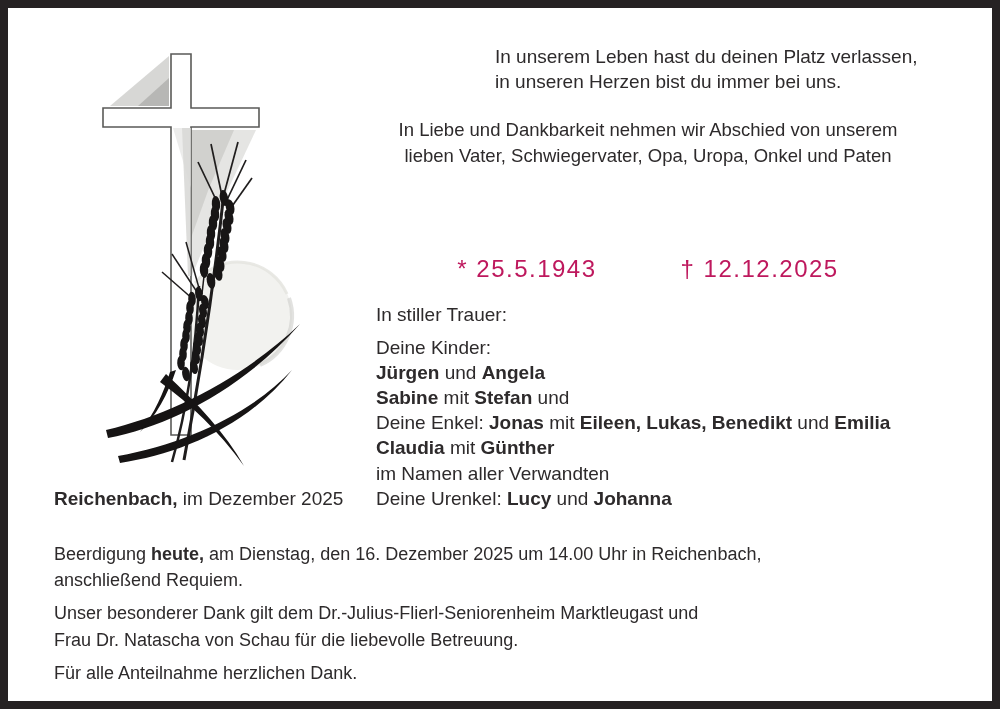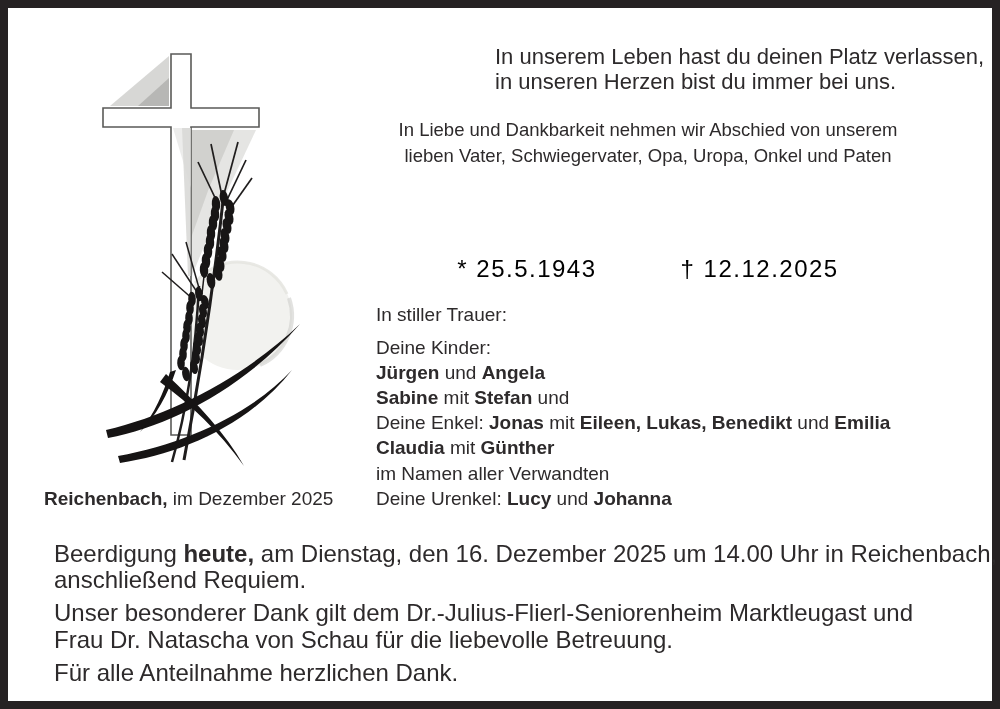--- a/index.html
+++ b/index.html
@@ -10,48 +10,48 @@
   }
   .card{
     position:absolute;inset:0;
     border:8px solid #262223;
     background:#ffffff;
     box-sizing:border-box;
   }
   .illu{position:absolute;left:40px;top:18px;width:300px;height:440px;}
   .epigraph{
     position:absolute;left:487px;top:36px;
-    font-size:22px;line-height:25px;white-space:nowrap;
+    font-size:19px;line-height:25px;white-space:nowrap;
   }
   .intro{
     position:absolute;left:350px;top:109px;width:580px;
     text-align:center;font-size:18.5px;line-height:25.5px;white-space:nowrap;
   }
   .name{
     position:absolute;left:330px;top:166px;width:620px;
     text-align:center;font-size:58px;letter-spacing:-0.5px;
     line-height:64px;white-space:nowrap;color:#272425;
   }
   .dates{
     position:absolute;left:350px;top:247px;width:580px;
     display:flex;justify-content:center;gap:84px;
-    font-size:24px;letter-spacing:1.5px;line-height:28px;color:#000000;
+    font-size:24px;letter-spacing:1.5px;line-height:28px;color:#be185d;
   }
   .mourning{
     position:absolute;left:368px;top:294px;
     font-size:19px;line-height:25.1px;white-space:nowrap;
   }
   .mourning-heading{margin-bottom:8px;}
   .place-date{
-    position:absolute;left:36px;top:478px;
+    position:absolute;left:46px;top:478px;
     font-size:19px;line-height:25px;white-space:nowrap;
   }
   .announcements{
     position:absolute;left:46px;top:533px;width:920px;
-    font-size:24px;line-height:26.2px;white-space:nowrap;
+    font-size:18px;line-height:26.2px;white-space:nowrap;
   }
   .para{margin:0 0 0 0;}
   .para + .para{margin-top:7px;}
   b{font-weight:700;}
 </style>
 </head>
 <body>
 
 <div class="card">
 

